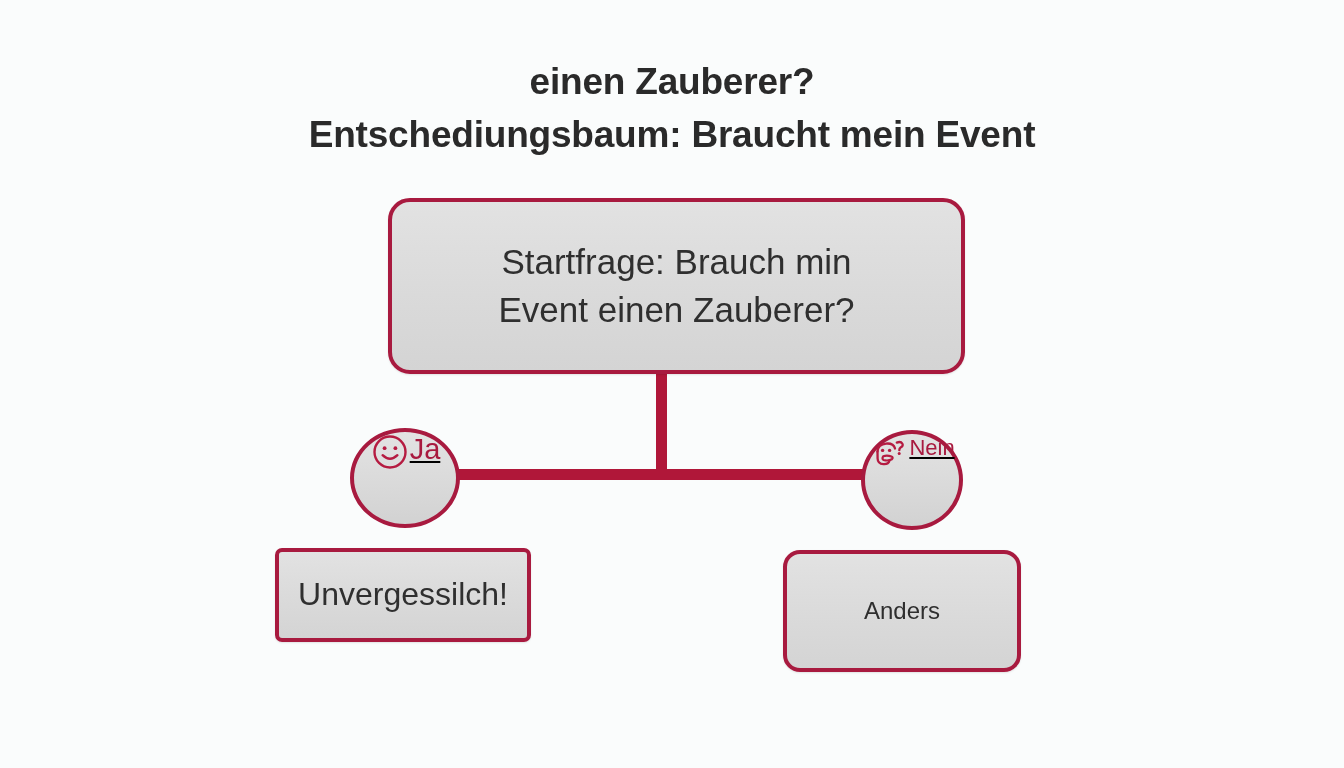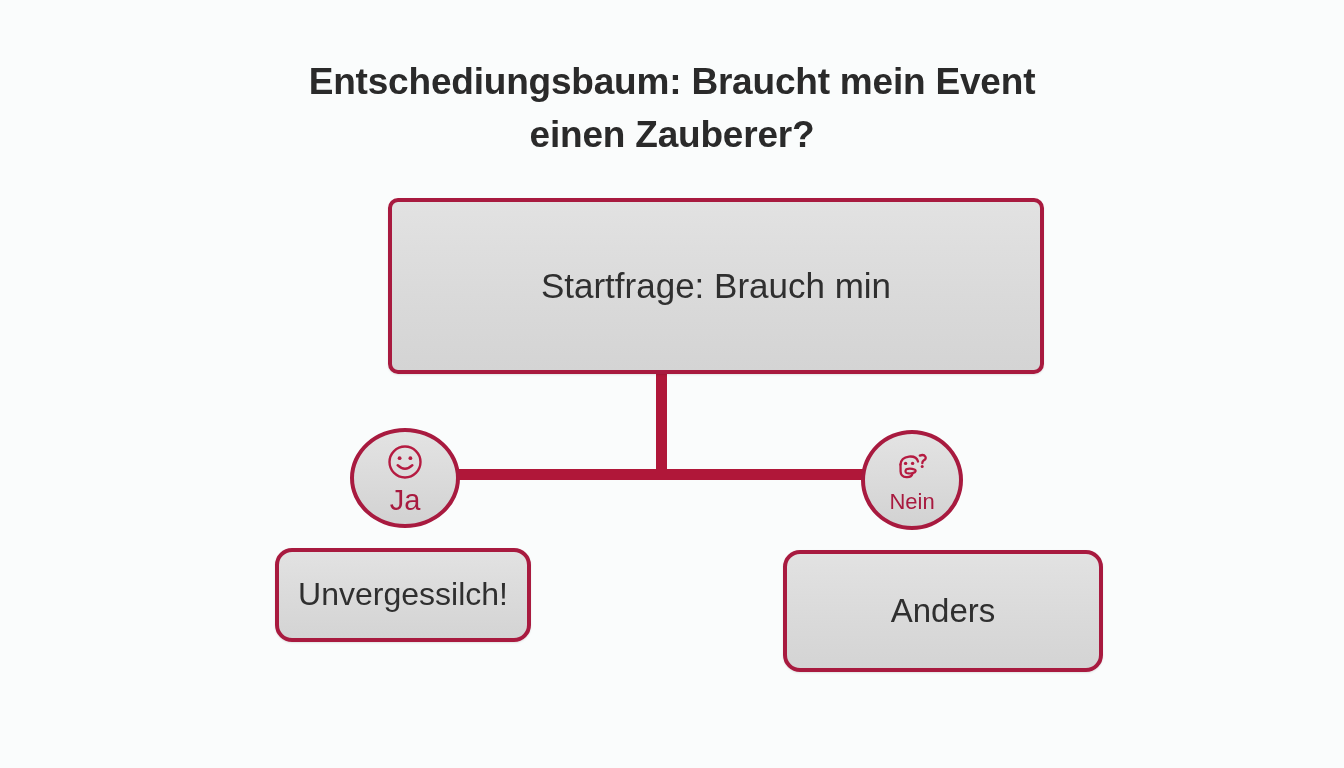--- a/index.html
+++ b/index.html
@@ -70,59 +70,59 @@
     text-align: center;
     color: #2f2f2f;
     z-index: 3;
     box-shadow: 0 1px 2px rgba(0,0,0,0.10);
   }
   .node-box .btext { display: block; }
 
   #node-root {
     left: 388px;
     top: 198px;
-    width: 656px;
+    width: 577px;
     height: 176px;
-    border-radius: 10px;
+    border-radius: 22px;
     font-size: 35px;
     line-height: 1.38;
   }
 
   #node-yes-result {
     left: 275px;
     top: 548px;
     width: 256px;
     height: 94px;
-    border-radius: 17px;
+    border-radius: 7px;
     font-size: 32px;
     line-height: 1.3;
   }
 
   #node-no-result {
     left: 783px;
     top: 550px;
-    width: 320px;
+    width: 238px;
     height: 122px;
     border-radius: 17px;
-    font-size: 33px;
+    font-size: 24px;
     line-height: 1.42;
   }
 
   
   .node-circle {
     position: absolute;
     box-sizing: border-box;
     background: linear-gradient(180deg, #e3e3e3 0%, #dadada 55%, #d2d2d2 100%);
     border: 4px solid #a81a3f;
     border-radius: 50%;
     z-index: 4;
     display: flex;
-    flex-direction: column;
-    align-items: center;
+    flex-direction: row;
     justify-content: center;
+    text-decoration: underline;
   }
   .node-circle .clabel {
     color: #a81a3f;
     font-size: 29px;
     line-height: 1;
     margin-top: 3px;
   }
   .node-circle .cicon {
     width: 40px;
     height: 40px;
@@ -143,30 +143,31 @@
     height: 100px;
   }
   #node-no .clabel { font-size: 22px; }
 </style>
 </head>
 <body>
 
 <div id="canvas">
 
   <div id="title">
+    <span class="tline">einen Zauberer?</span>
     <span class="tline">Entschediungsbaum: Braucht mein Event</span>
-    <span class="tline">einen Zauberer?</span>
   </div>
 
   <div class="conn" id="conn-vert-root"></div>
   <div class="conn" id="conn-horiz"></div>
 
   <div class="node-box" id="node-root">
     <div>
       <span class="btext">Startfrage: Brauch min</span>
+      <span class="btext">Event einen Zauberer?</span>
     </div>
   </div>
 
   <div class="node-circle" id="node-yes">
     <span class="cicon">
       <svg viewBox="0 0 40 40" width="40" height="40" aria-hidden="true">
         <circle cx="20" cy="20" r="15.5" fill="none" stroke="#b51b41" stroke-width="2.4"></circle>
         <circle cx="14.6" cy="16.2" r="1.9" fill="#b51b41"></circle>
         <circle cx="25.4" cy="16.2" r="1.9" fill="#b51b41"></circle>
         <path d="M12.6 23.2 Q20 30.2 27.4 23.2" fill="none" stroke="#b51b41" stroke-width="2.4" stroke-linecap="round"></path>

